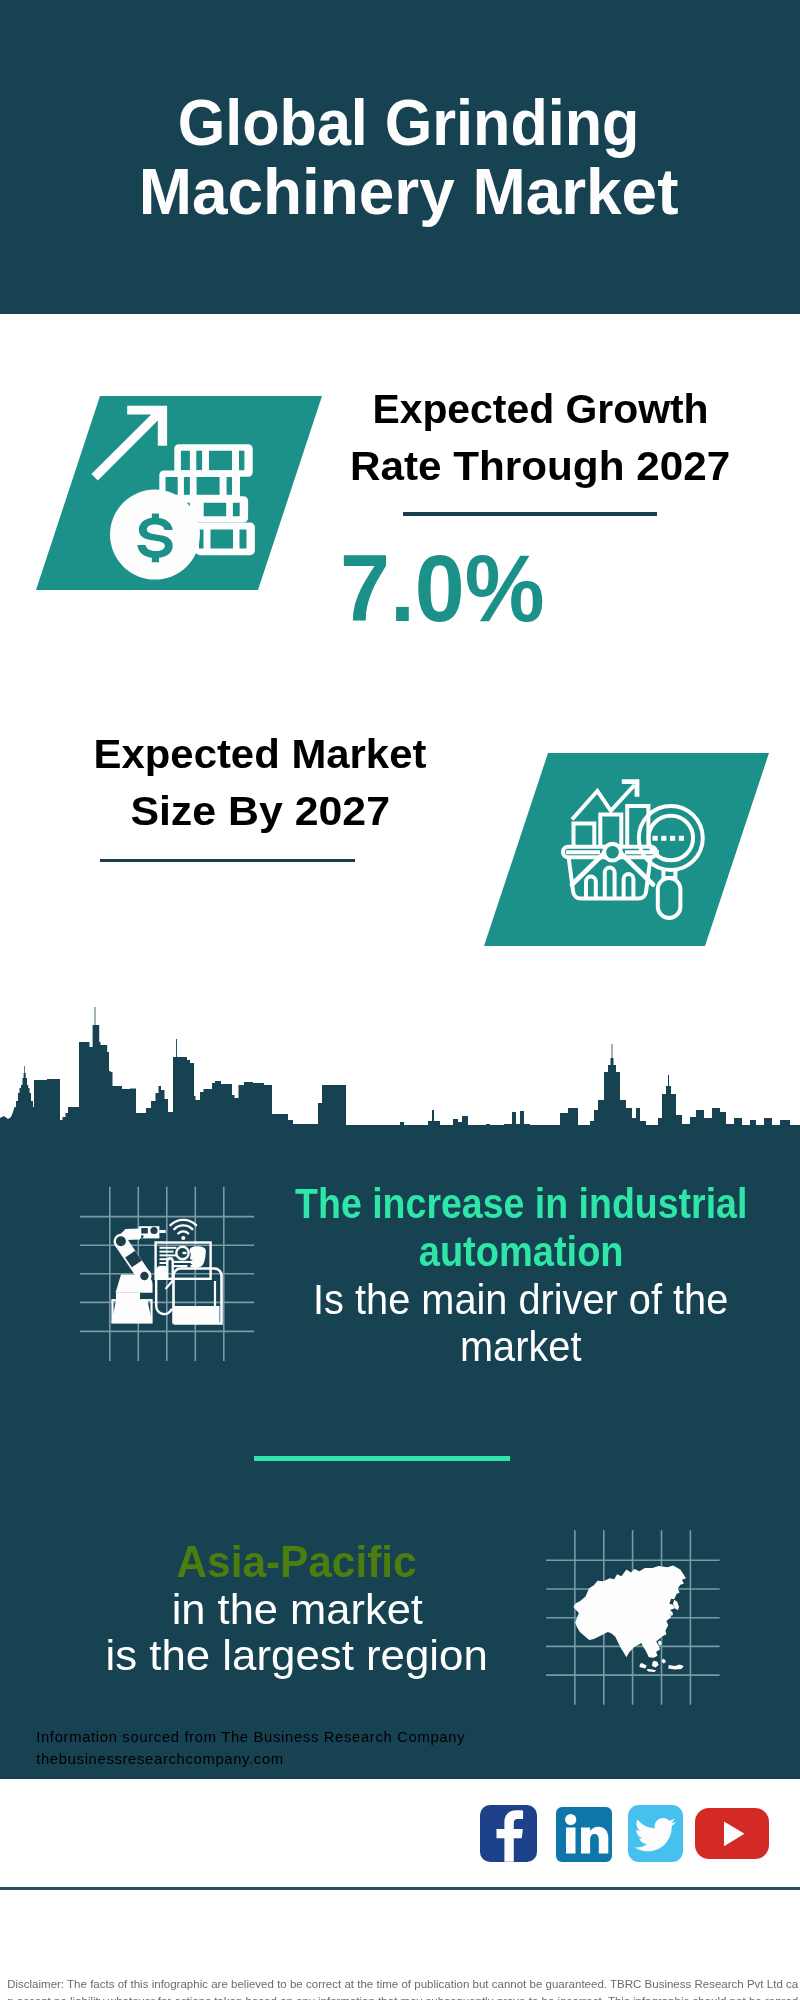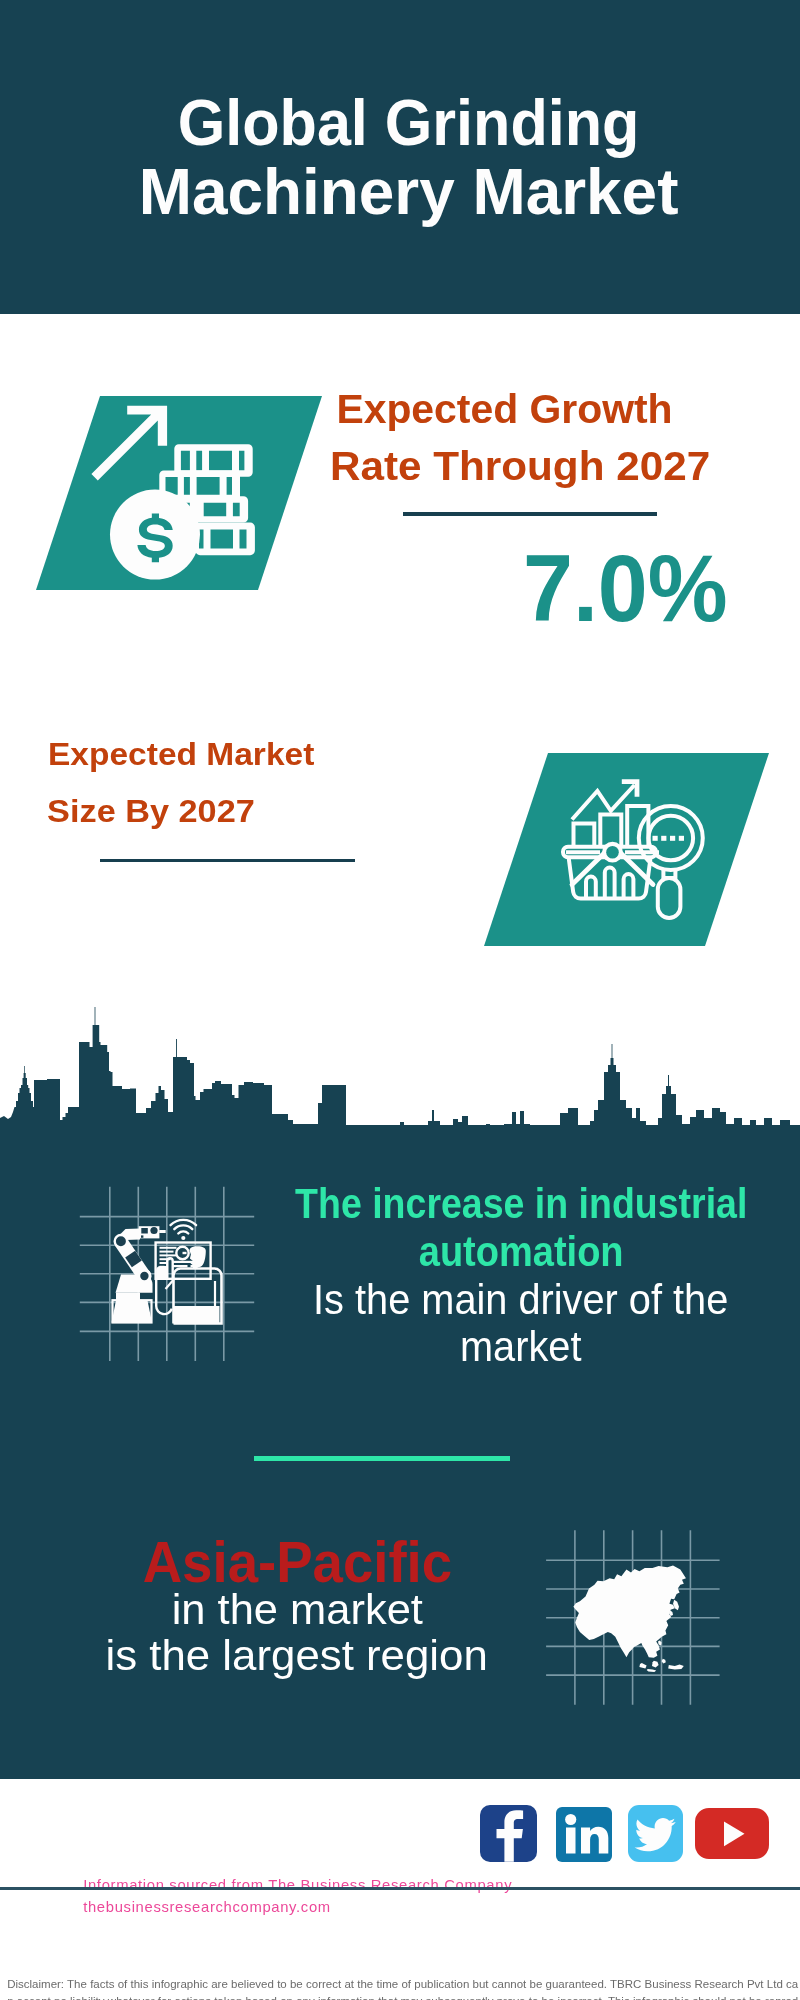--- a/index.html
+++ b/index.html
@@ -11,23 +11,23 @@
   .header { position:absolute; left:0; top:0; width:800px; height:314px; background:#174252; }
   .title { position:absolute; left:9px; top:88px; width:800px; text-align:center; color:#fdfdfd;
            font-size:65px; font-weight:bold; line-height:69px; letter-spacing:0px; }
   .title .t1 { display:inline-block; transform:scaleX(0.94); }
   .title .t2 { display:inline-block; transform:scaleX(0.983); }
 
   
   .pgram { position:absolute; background:#1b9189; }
 
   
-  .stat-head { position:absolute; font-weight:bold; color:#c2410c; }
+  .stat-head { position:absolute; font-weight:bold; color:#000000; text-align:center; }
   .rule { position:absolute; background:#173f4f; }
-  .stat-val { position:absolute; text-align:right; color:#1b9189; font-weight:bold; }
+  .stat-val { position:absolute; text-align:left; color:#1b9189; font-weight:bold; }
   .ic { position:absolute; }
   
   .pg1 { left:36px; top:396px; width:286px; height:194px;
          clip-path: polygon(64px 0px, 286px 0px, 222px 194px, 0px 194px); background:#1b9189; }
   .ic1 { left:88px; top:398px; width:190px; height:190px; }
   .sh1 { left:340px; top:380.5px; width:400px; font-size:40px; line-height:57.2px; }
   .sh1 .a { display:inline-block; transform:scaleX(1.022); }
   .sh1 .b { display:inline-block; transform:scaleX(1.056); }
   .r1  { left:403px; top:512px; width:254px; height:3.5px; }
   
@@ -40,44 +40,44 @@
   .drv span > span { display:inline-block; }
   .drv .s1 { transform:scaleX(0.893); }
   .drv .s2 { transform:scaleX(0.905); }
   .drv .s3 { transform:scaleX(0.924); }
   .drv .s4 { transform:scaleX(0.924); }
   
   .ic3 { left:70px; top:1180px; width:190px; height:190px; }
   
   .divider2 { position:absolute; left:254px; top:1456px; width:256px; height:5px; background:#2ee6a8; }
   .rgn { position:absolute; left:3px; top:1536.5px; width:588px; text-align:center; white-space:nowrap; }
-  .rgn .bold { font-weight:bold; color:#b91c1c; font-size:58px; line-height:50.7px; display:block; }
+  .rgn .bold { font-weight:bold; color:#4d7c0f; font-size:45px; line-height:50.7px; display:block; }
   .rgn .regular { color:#ffffff; font-size:43px; line-height:45.4px; display:block; }
   .rgn span > span { display:inline-block; }
   .rgn .q1 { transform:scaleX(0.941); }
   .rgn .q2 { transform:scaleX(1.019); }
   .rgn .q3 { transform:scaleX(1.011); }
   
   .ic4 { left:540px; top:1525px; width:190px; height:190px; }
   
-  .foot-src { position:absolute; left:36.2px; top:1875px; width:470px; color:#ec4899;
-              font-size:14.8px; line-height:21.85px; letter-spacing:0.67px; white-space:nowrap;margin-left:47px; }
+  .foot-src { position:absolute; left:36.2px; top:1727px; width:470px; color:#000000;
+              font-size:14.8px; line-height:21.85px; letter-spacing:0.67px; white-space:nowrap; }
   .social { position:absolute; top:1805px; }
   .fb { left:480.4px; top:1805px; width:56.3px; height:56.7px; background:#1d4289; border-radius:10px; }
   .li { left:556.2px; top:1807px; width:55.5px; height:54.8px; background:#0e76a8; border-radius:6px; }
   .tw { left:627.8px; top:1805.4px; width:55.7px; height:56.4px; background:#46c0ef; border-radius:11px; }
   .yt { left:695.3px; top:1808.1px; width:73.9px; height:51.3px; background:#d42a25; border-radius:14px; }
   .hr-foot { position:absolute; left:0; top:1886.8px; width:800px; height:2.8px; background:#2b5162; }
   .disclaimer { position:absolute; left:7.2px; top:1976px; width:791px; color:#6b6b6b;
                 font-size:11.5px; line-height:16.85px; text-align:justify; word-break:break-all; }
   
   .pg2 { left:484px; top:753px; width:285px; height:193px;
          clip-path: polygon(64px 0px, 285px 0px, 221px 193px, 0px 193px); background:#1b9189; }
   .ic2 { left:555px; top:770px; width:160px; height:160px; }
-  .sh2 { left:54px; top:725.5px; width:400px; font-size:32px; line-height:57.2px; }
+  .sh2 { left:60px; top:725.5px; width:400px; font-size:40px; line-height:57.2px; }
   .sh2 .a { display:inline-block; transform:scaleX(1.047); }
   .sh2 .b { display:inline-block; transform:scaleX(1.071); }
   .r2  { left:100px; top:858.5px; width:255px; height:3.5px; }
   .sv2 { left:50px; top:878px; width:400px; font-size:75px; line-height:75px; }
   .sv2 > span { display:inline-block; transform:scaleX(0.94); }
   .sv1 { left:334px; top:541px; width:400px; font-size:95px; line-height:95px; }
   .sv1 > span { display:inline-block; transform:scaleX(0.945); }
 </style>
 </head>
 <body>

